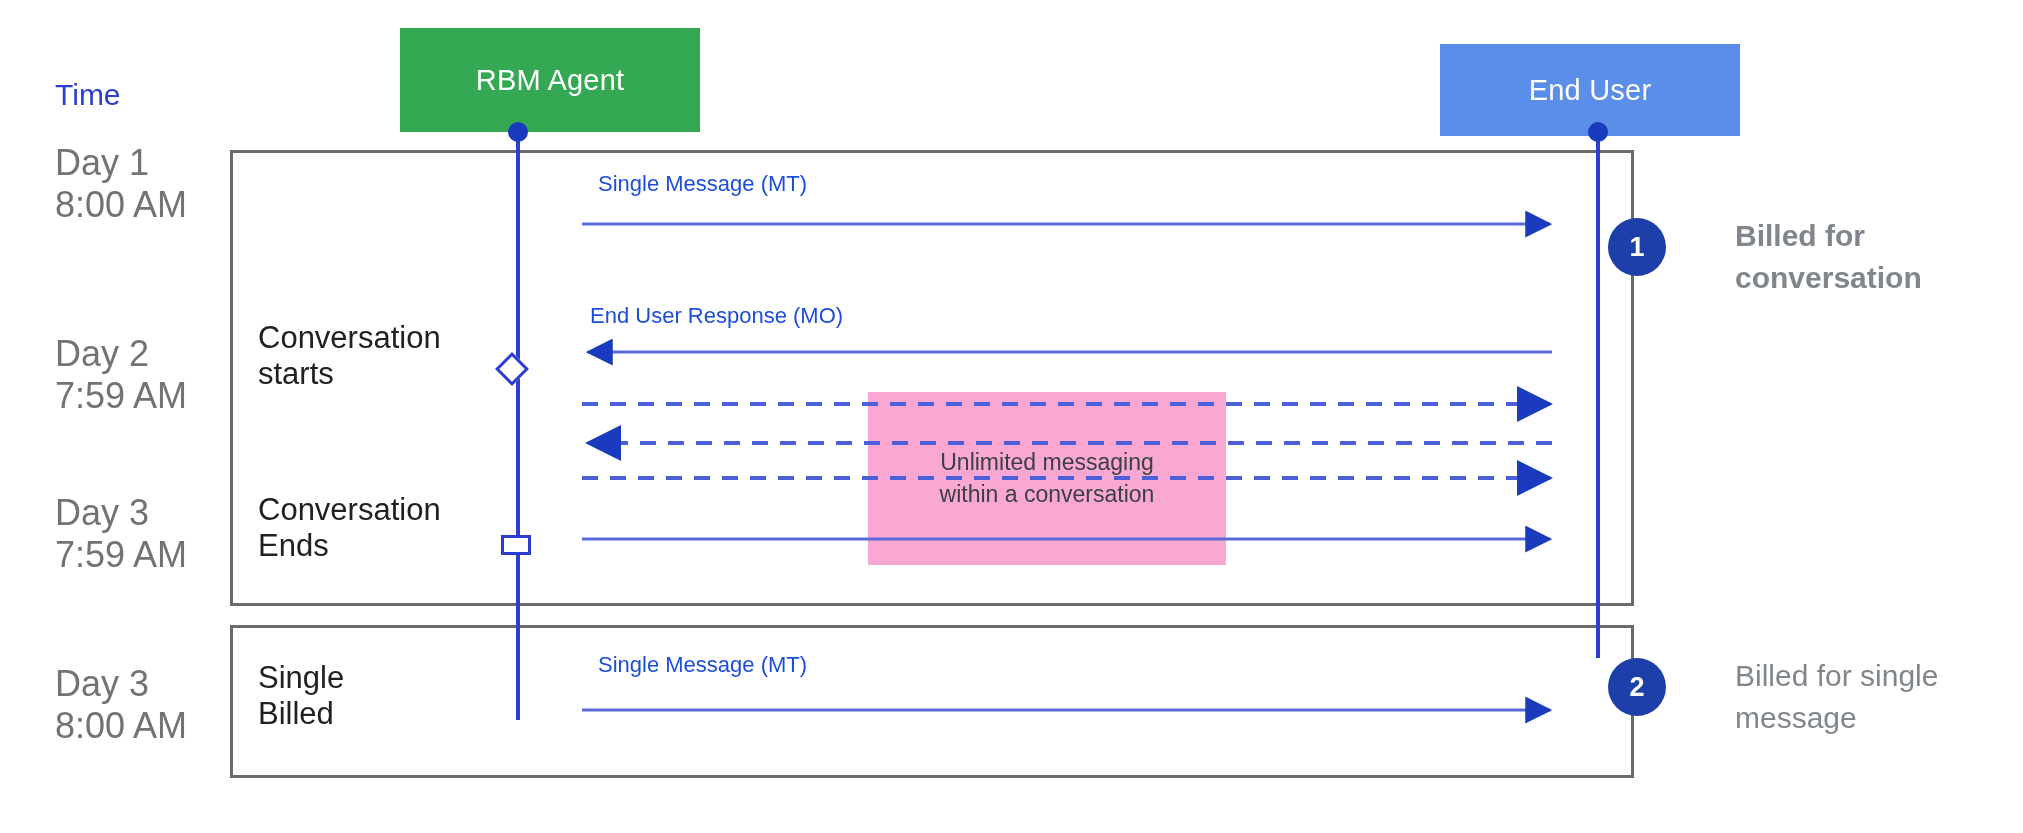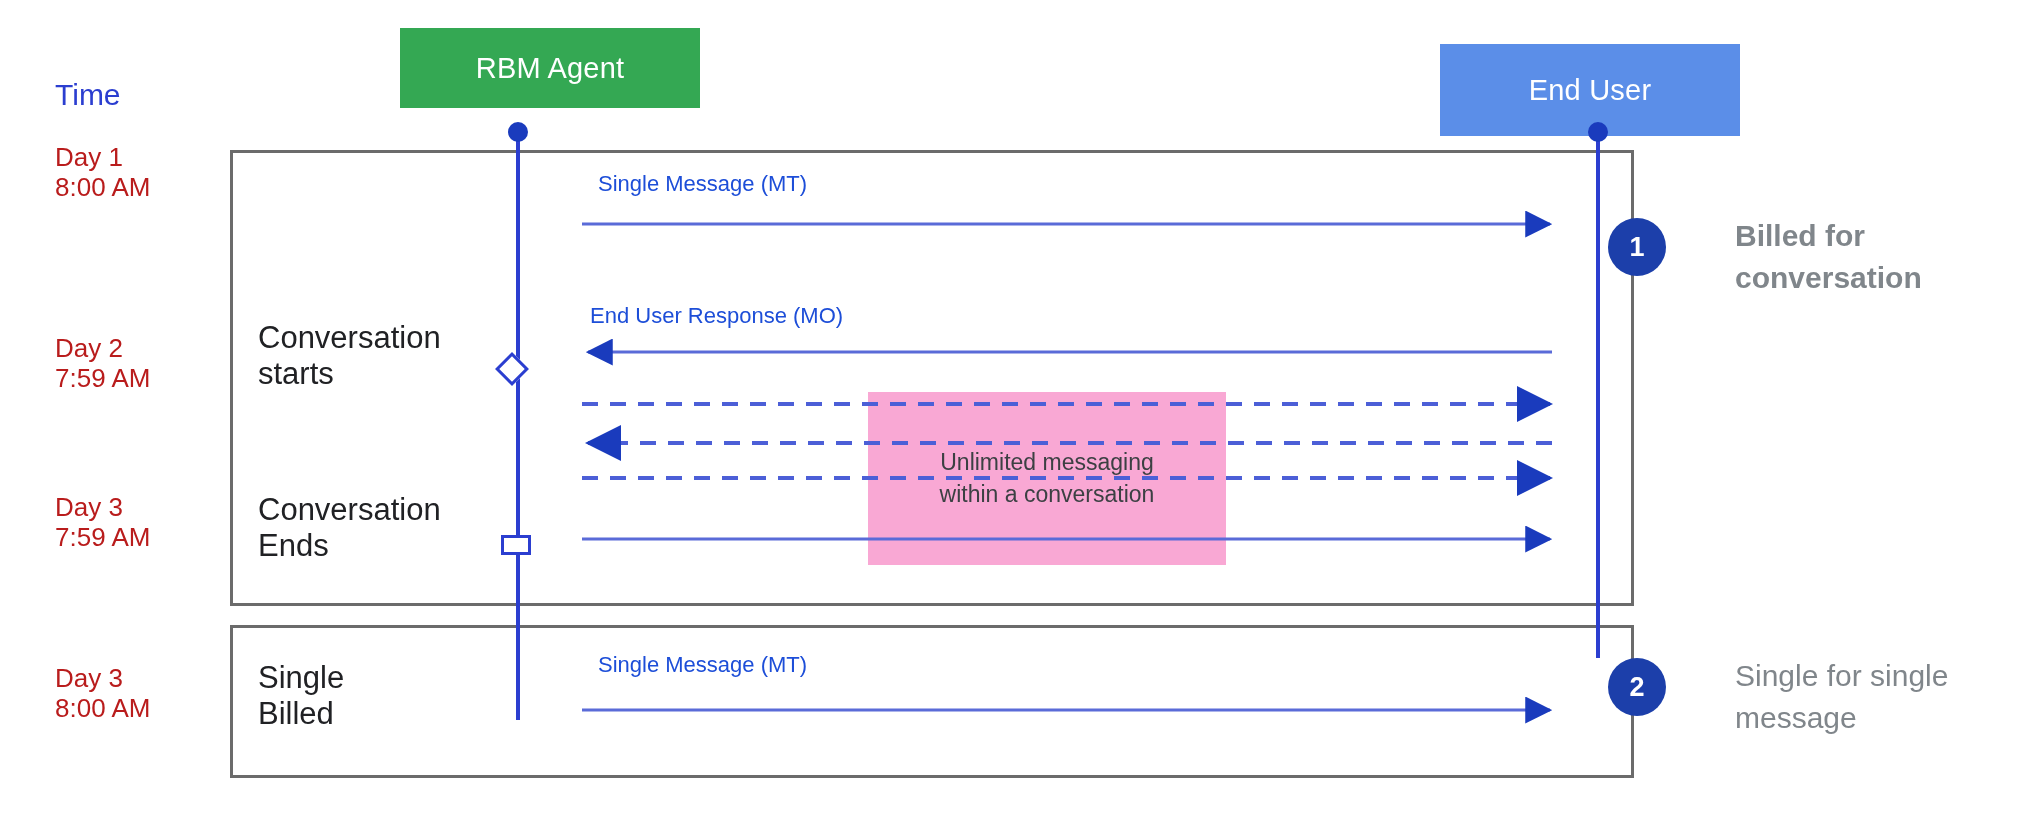--- a/index.html
+++ b/index.html
@@ -23,40 +23,40 @@
   .actor-box {
     position: absolute;
     display: flex;
     align-items: center;
     justify-content: center;
     color: #ffffff;
     font-size: 29px;
     letter-spacing: .2px;
   }
   #actor-rbm {
-    left: 400px; top: 28px; width: 300px; height: 80px;
+    left: 400px; top: 28px; width: 300px; height: 104px;
     background: #34a853;
   }
   #actor-enduser {
     left: 1440px; top: 44px; width: 300px; height: 92px;
     background: #5b8ee8;
   }
 
   
   #time-header {
     left: 55px; top: 78px;
     color: #2b3ed0;
     font-size: 30px;
     text-underline-offset: 5px;
   }
   .time-label {
     position: absolute;
     left: 55px;
-    color: #b91c1c;
-    font-size: 26px;
+    color: #737373;
+    font-size: 36px;
     line-height: 1.16;
     white-space: pre-line;
   }
 
   
   .group-box {
     position: absolute;
     border: 3px solid #6b6b6b;
     box-sizing: border-box;
     background: transparent;
@@ -237,16 +237,16 @@
 
   <div class="msg-label" style="left:598px; top:171px">Single Message (MT)</div>
   <div class="msg-label" style="left:590px; top:303px">End User Response (MO)</div>
   <div class="msg-label" style="left:598px; top:652px">Single Message (MT)</div>
 
   <div class="badge" id="badge-1">1</div>
   <div class="billing-caption" id="caption-1">Billed for
 conversation</div>
 
   <div class="badge" id="badge-2">2</div>
-  <div class="billing-caption" id="caption-2">Single for single
+  <div class="billing-caption" id="caption-2">Billed for single
 message</div>
 
 </div>
 
 </body></html>

